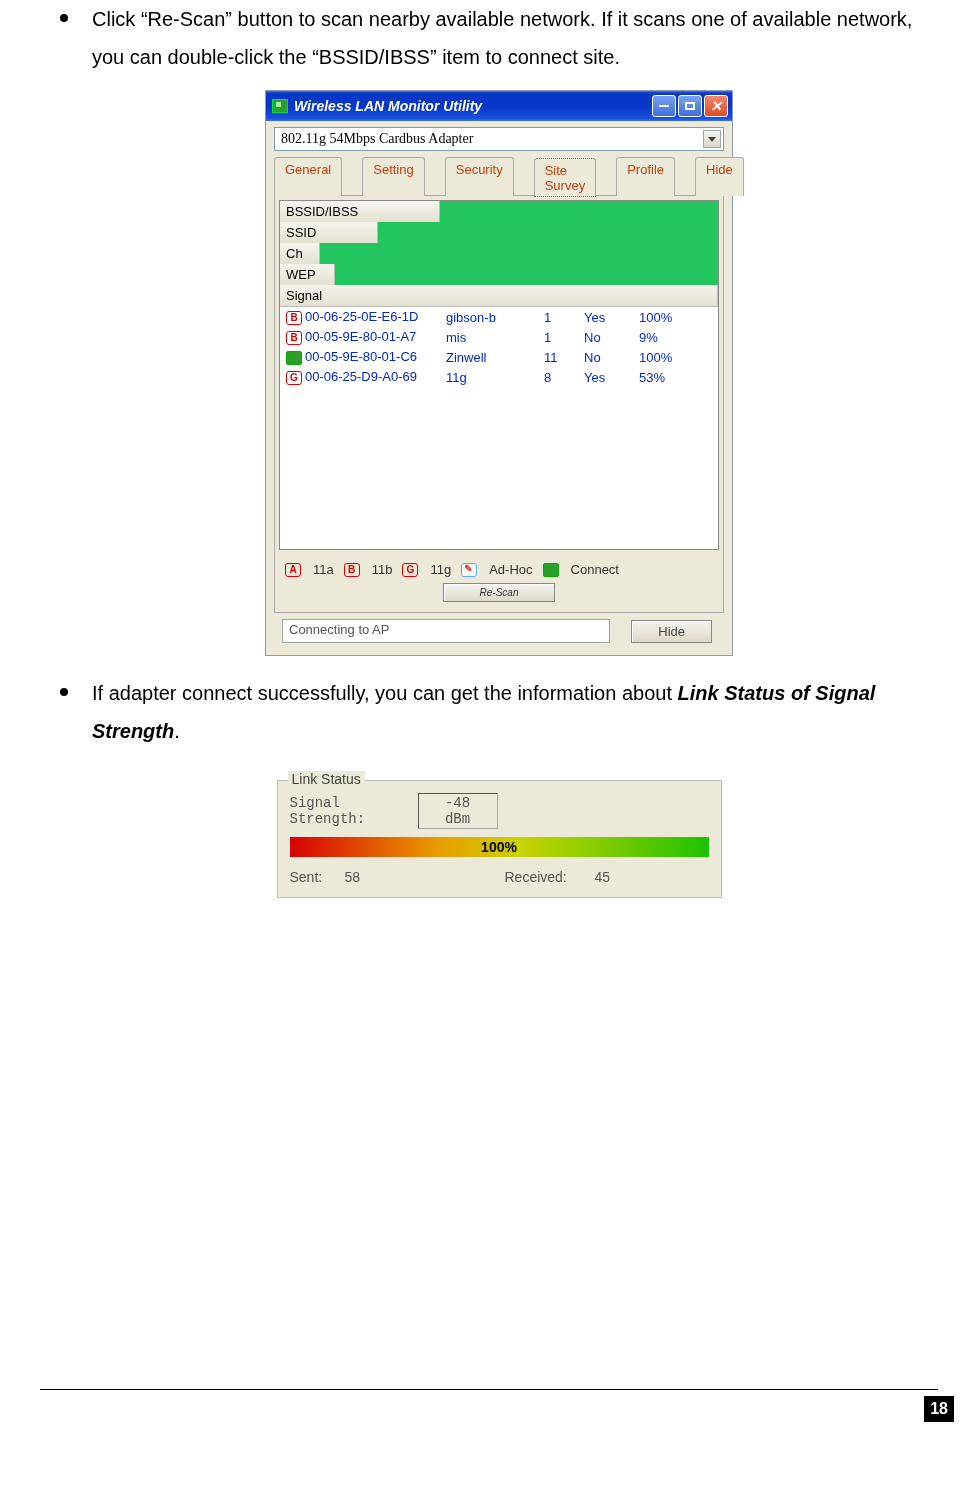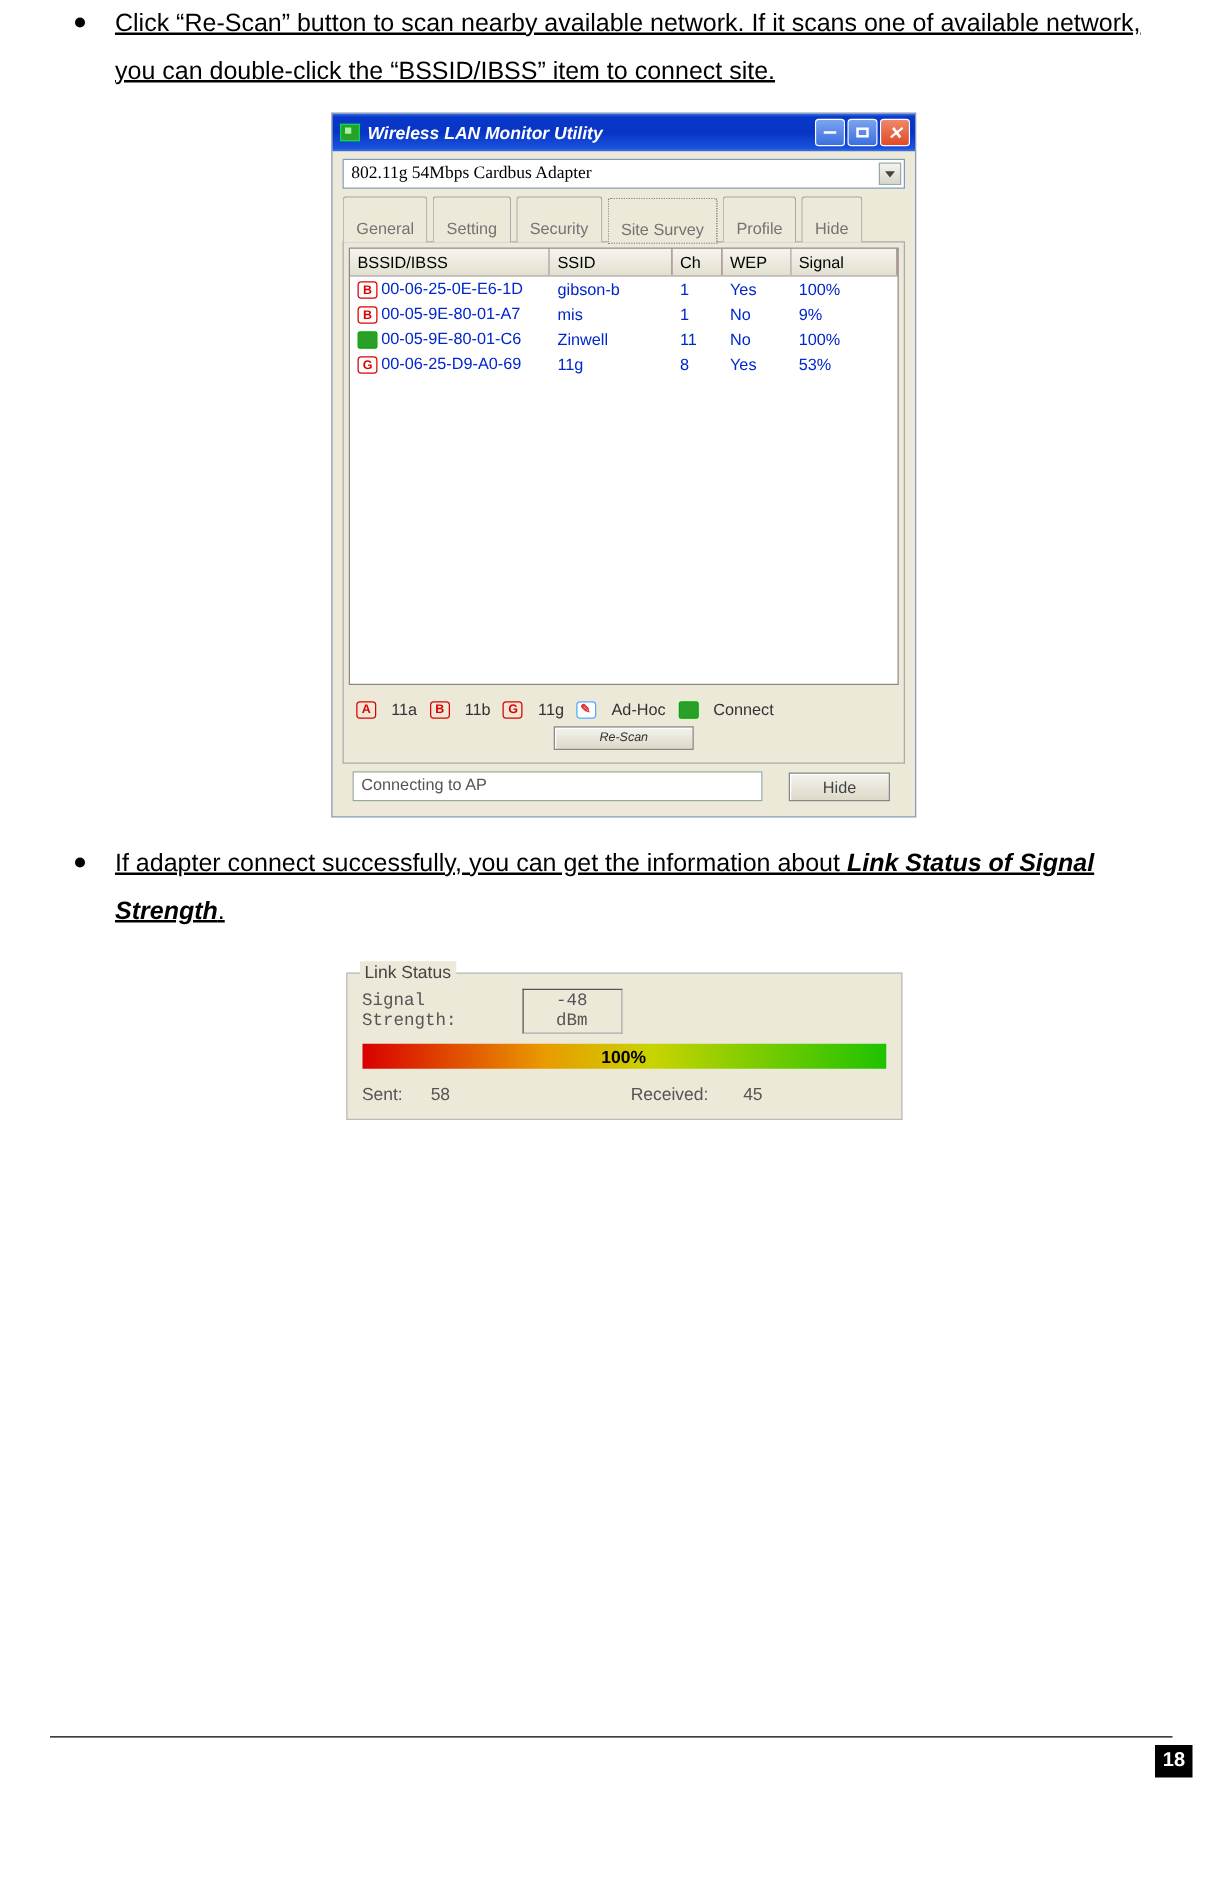--- a/index.html
+++ b/index.html
@@ -22,21 +22,21 @@
     display: flex;
   }
   .bullet {
     width: 8px;
     height: 8px;
     background: #000;
     border-radius: 50%;
     flex-shrink: 0;
     margin: 14px 24px 0 0;
   }
-  .para-text { flex: 1; text-decoration: underline; }
+  .para-text { flex: 1; }
   .bold-italic { font-weight: bold; font-style: italic; }
 
   
   .win1 {
     width: 468px;
     margin: 10px auto 18px auto;
     border: 1px solid #8a9bbf;
     background: #ece9d8;
     font-family: "MS Sans Serif","Microsoft Sans Serif",Tahoma,Arial,sans-serif;
   }
@@ -90,39 +90,39 @@
   .combo-arrow{
     width:18px;height:18px;margin-left:auto;
     border:1px solid #9aa;
     background:linear-gradient(#f4f4f0,#d8d6c9);
     display:flex;align-items:center;justify-content:center;
   }
   .combo-arrow::after{content:"";border-left:4px solid transparent;border-right:4px solid transparent;border-top:5px solid #444;}
 
   .tabs { display:flex; gap:0; margin:4px 0 0 0; font-size:13px; }
   .tab {
-    padding:17px 10px 3px 10px;
+    padding:4px 10px 3px 10px;
     border:1px solid #aaa;
     border-bottom:none;
     background:#ece9d8;
-    color:#737373;
-    margin-right:4px;
+    color:#c2410c;
+    margin-right:20px;
     border-top-left-radius:3px;border-top-right-radius:3px;
   }
   .tab.active { border:1px dotted #666; background:#ece9d8; position:relative; top:1px; }
   .tab-panel {
     border:1px solid #aaa;
     border-top:1px solid #aaa;
     background:#ece9d8;
     padding:0;
     margin-top:-1px;
   }
 
   .listview { margin:4px; border:1px solid #888;height:350px; background:#fff; display:flex; flex-direction:column; }
-  .lv-header { display:flex; border-bottom:1px solid #bbb; background:#7f1d1d; font-size:13px; }
+  .lv-header { display:flex; border-bottom:1px solid #bbb; background:#22c55e; font-size:13px;flex-direction:column; }
   .lv-header .col {
     padding:3px 6px;
     border-right:1px solid #bbb;
     background:linear-gradient(#f6f5ee,#e3e0d0);
   }
   .col-bssid{width:160px;}
   .col-ssid{width:98px;}
   .col-ch{width:40px;text-align:left;}
   .col-wep{width:55px;}
   .col-sig{flex:1;}

